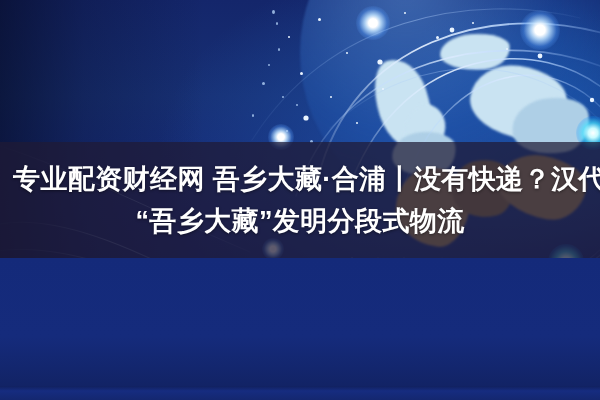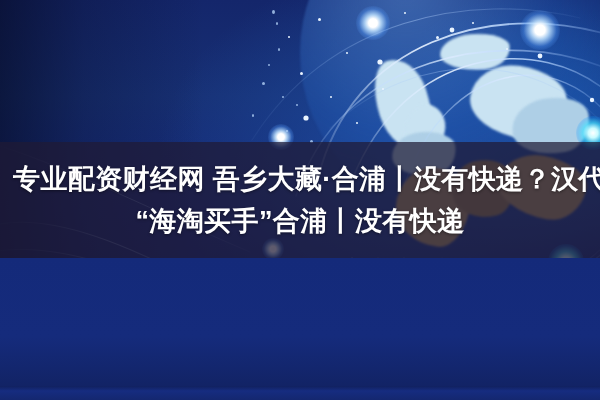--- a/index.html
+++ b/index.html
@@ -219,16 +219,16 @@
   </div>
 
   <div class="layer" id="leftshade"></div>
 
   <div id="bottomplate"></div>
   <div id="bottomstrip"></div>
 
   <div id="band"></div>
   <div id="caption">
     <div id="line1">专业配资财经网 吾乡大藏·合浦丨没有快递？汉代</div>
-    <div id="line2">“海淘买手”合浦丨没有快递</div>
+    <div id="line2">“吾乡大藏”发明分段式物流</div>
   </div>
 
 </div>
 
 </body></html>

